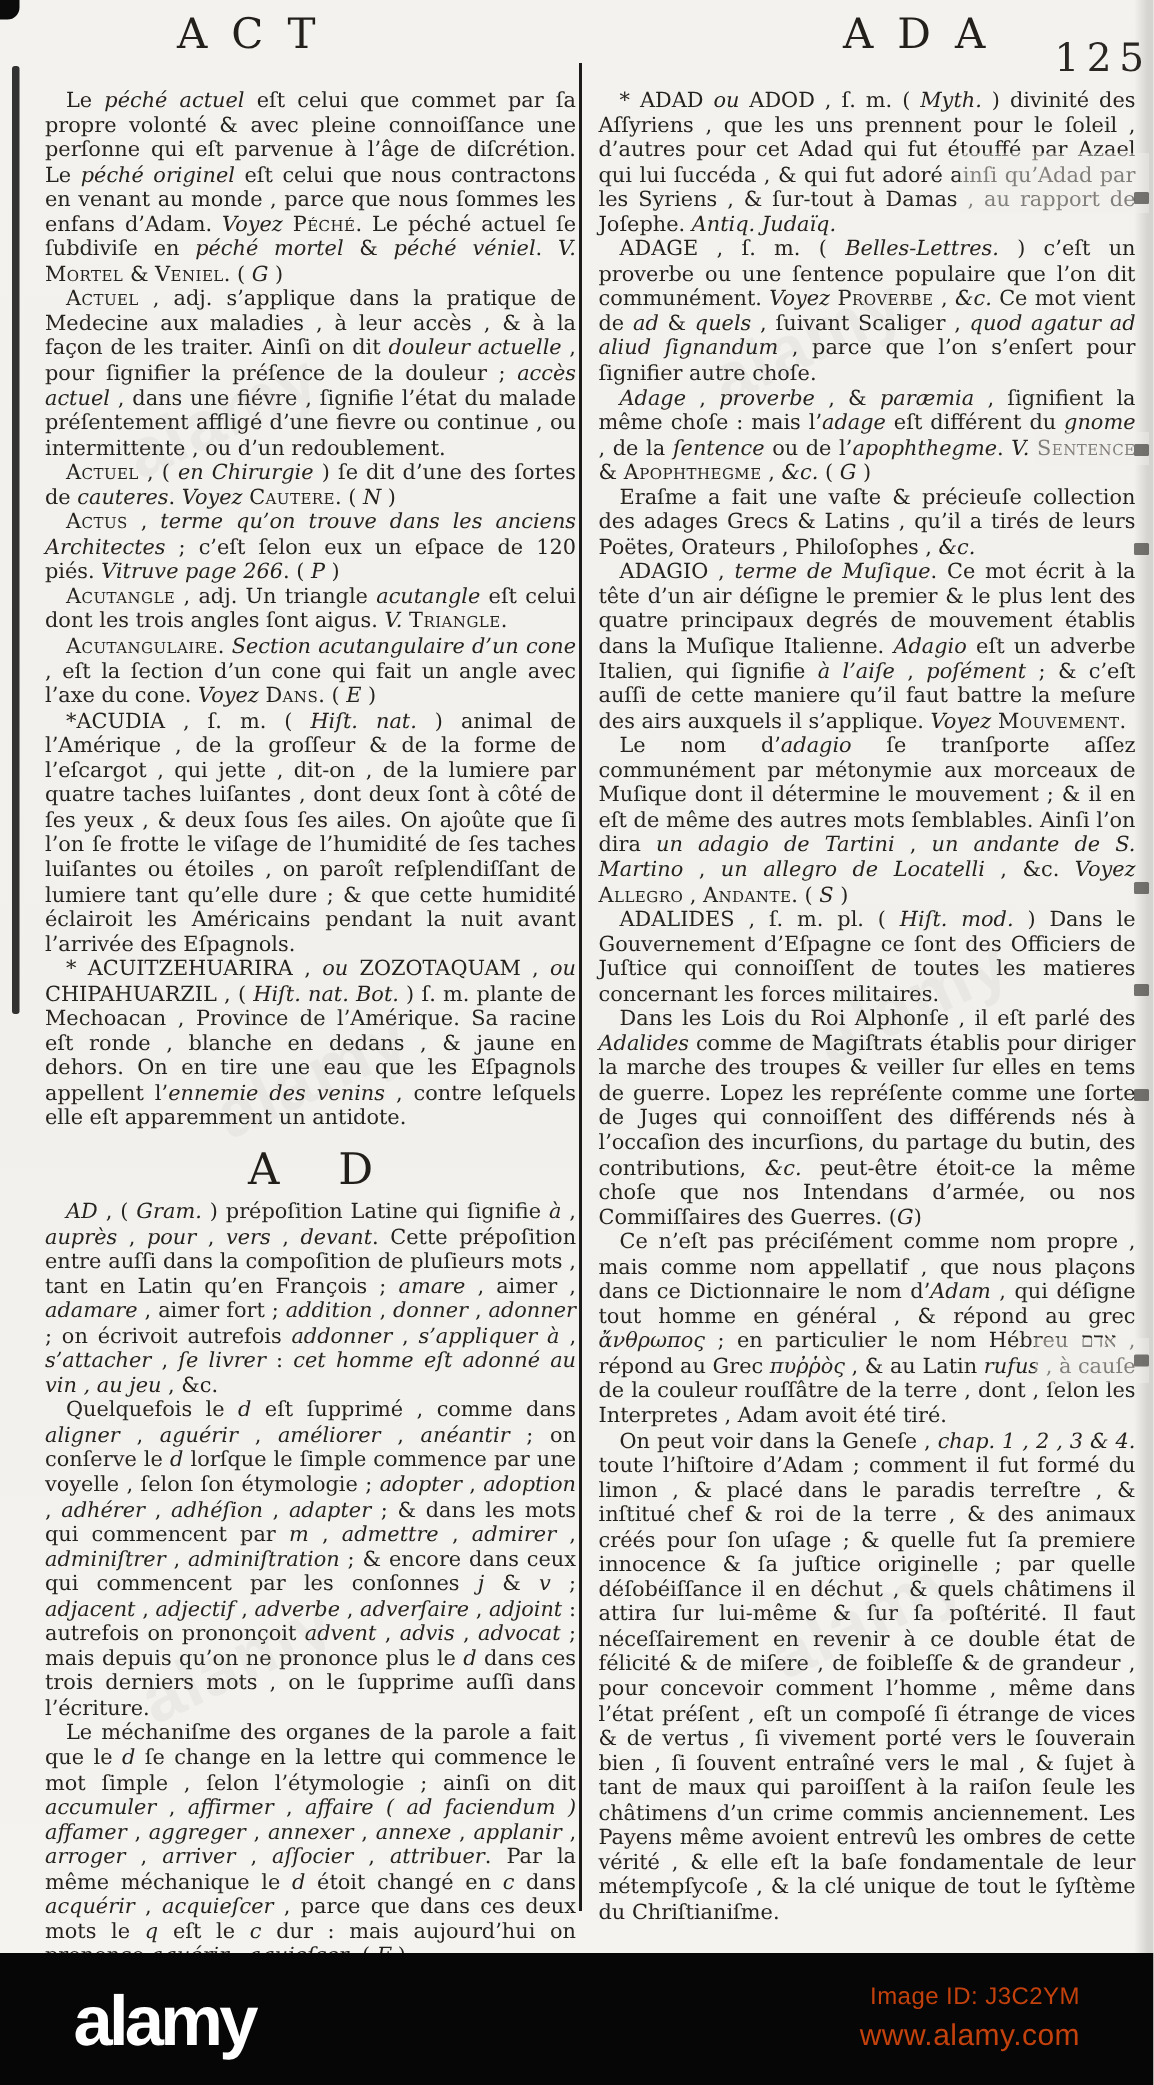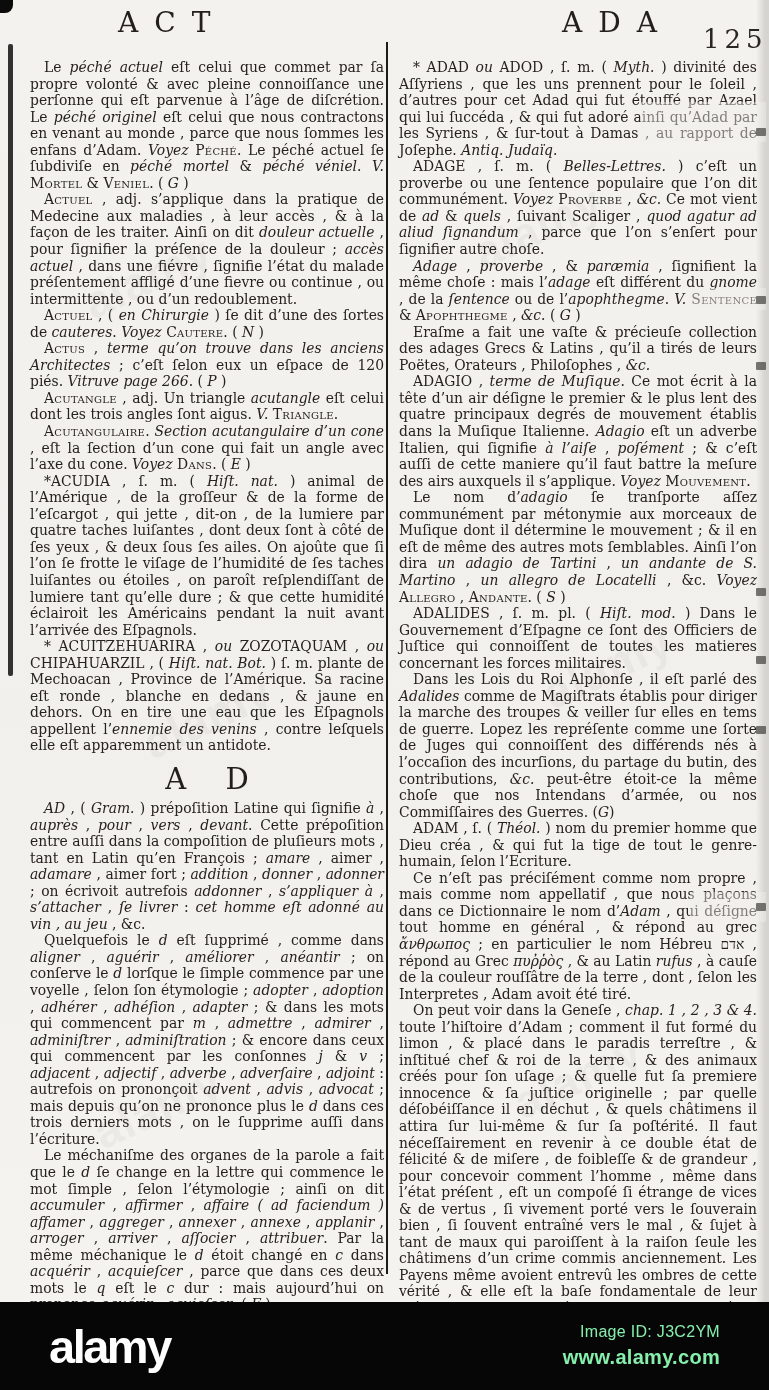--- a/index.html
+++ b/index.html
@@ -31,23 +31,23 @@
   .artifact{position:absolute;width:10px;height:8px;background:#403e3b;opacity:.7;border-radius:1px;}
   .fade-patch{position:absolute;background:#f1f0ec;opacity:.45;pointer-events:none;}
   .wm{position:absolute;font-family:"Liberation Sans",sans-serif;font-weight:bold;
       color:#6e6c68;opacity:.06;transform:rotate(-25deg);font-size:46px;letter-spacing:1px;}
   
   .footer{position:absolute;left:0;top:1302px;width:769px;height:88px;background:#060606;
           display:flex;align-items:center;justify-content:space-between;
           padding:0 49px;box-sizing:border-box;}
   .alamy-logo{font-family:"Liberation Sans",sans-serif;font-weight:bold;color:#ffffff;
               font-size:47px;letter-spacing:-2.5px;line-height:1;}
-  .footer-right{text-align:right;color:#86efac;font-family:"Liberation Sans",sans-serif;}
+  .footer-right{text-align:right;color:#c2410c;font-family:"Liberation Sans",sans-serif;}
   .image-id{font-size:16px;font-weight:normal;margin-bottom:5px;letter-spacing:.3px;}
-  .footer-url{font-size:20px;font-weight:bold;letter-spacing:.3px;}
+  .footer-url{font-size:20px;font-weight:normal;letter-spacing:.3px;}
 </style>
 </head>
 <body>
 
 <div class="page">
   <div class="paper">
 
     <div class="corner-blob"></div>
     <div class="right-band"></div>
     <div class="edge-strip"></div>
@@ -81,21 +81,20 @@
       </div>
     <div class="col col-right">
         <p class="para">* ADAD <i>ou</i> ADOD , ſ. m. ( <i>Myth.</i> ) divinité des Aſſyriens , que les uns prennent pour le ſoleil , d’autres pour cet Adad qui fut étouffé par Azael qui lui ſuccéda , &amp; qui fut adoré ainſi qu’Adad par les Syriens , &amp; ſur-tout à Damas , au rapport de Joſephe. <i>Antiq. Judaïq.</i></p>
         <p class="para">ADAGE , ſ. m. ( <i>Belles-Lettres.</i> ) c’eſt un proverbe ou une ſentence populaire que l’on dit communément. <i>Voyez</i> <span class="sc">Proverbe</span> , <i>&amp;c.</i> Ce mot vient de <i>ad</i> &amp; <i>quels</i> , ſuivant Scaliger , <i>quod agatur ad aliud ſignandum</i> , parce que l’on s’enſert pour ſignifier autre choſe.</p>
         <p class="para"><i>Adage</i> , <i>proverbe</i> , &amp; <i>paræmia</i> , ſignifient la même choſe : mais l’<i>adage</i> eſt différent du <i>gnome</i> , de la <i>ſentence</i> ou de l’<i>apophthegme</i>. <i>V.</i> <span class="sc">Sentence</span> &amp; <span class="sc">Apophthegme</span> , <i>&amp;c.</i> ( <i>G</i> )</p>
         <p class="para">Eraſme a fait une vaſte &amp; précieuſe collection des adages Grecs &amp; Latins , qu’il a tirés de leurs Poëtes, Orateurs , Philoſophes , <i>&amp;c.</i></p>
         <p class="para">ADAGIO , <i>terme de Muſique</i>. Ce mot écrit à la tête d’un air déſigne le premier &amp; le plus lent des quatre principaux degrés de mouvement établis dans la Muſique Italienne. <i>Adagio</i> eſt un adverbe Italien, qui ſignifie <i>à l’aiſe</i> , <i>poſément</i> ; &amp; c’eſt auſſi de cette maniere qu’il faut battre la meſure des airs auxquels il s’applique. <i>Voyez</i> <span class="sc">Mouvement</span>.</p>
         <p class="para">Le nom d’<i>adagio</i> ſe tranſporte aſſez communément par métonymie aux morceaux de Muſique dont il détermine le mouvement ; &amp; il en eſt de même des autres mots ſemblables. Ainſi l’on dira <i>un adagio de Tartini</i> , <i>un andante de S. Martino</i> , <i>un allegro de Locatelli</i> , &amp;c. <i>Voyez</i> <span class="sc">Allegro</span> , <span class="sc">Andante</span>. ( <i>S</i> )</p>
         <p class="para">ADALIDES , ſ. m. pl. ( <i>Hiſt. mod.</i> ) Dans le Gouvernement d’Eſpagne ce ſont des Officiers de Juſtice qui connoiſſent de toutes les matieres concernant les forces militaires.</p>
         <p class="para">Dans les Lois du Roi Alphonſe , il eſt parlé des <i>Adalides</i> comme de Magiſtrats établis pour diriger la marche des troupes &amp; veiller ſur elles en tems de guerre. Lopez les repréſente comme une ſorte de Juges qui connoiſſent des différends nés à l’occaſion des incurſions, du partage du butin, des contributions, <i>&amp;c.</i> peut-être étoit-ce la même choſe que nos Intendans d’armée, ou nos Commiſſaires des Guerres. (<i>G</i>)</p>
-        <p class="para">ADAM , ſ. ( <i>Théol.</i> ) nom du premier homme que Dieu créa , &amp; qui fut la tige de tout le genre-humain, ſelon l’Ecriture.</p>
         <p class="para">Ce n’eſt pas préciſément comme nom propre , mais comme nom appellatif , que nous plaçons dans ce Dictionnaire le nom d’<i>Adam</i> , qui déſigne tout homme en général , &amp; répond au grec <i>ἄνθρωπος</i> ; en particulier le nom Hébreu אדם , répond au Grec <i>πυῤῥὸς</i> , &amp; au Latin <i>rufus</i> , à cauſe de la couleur rouſſâtre de la terre , dont , ſelon les Interpretes , Adam avoit été tiré.</p>
         <p class="para">On peut voir dans la Geneſe , <i>chap. 1 , 2 , 3 &amp; 4.</i> toute l’hiſtoire d’Adam ; comment il fut formé du limon , &amp; placé dans le paradis terreſtre , &amp; inſtitué chef &amp; roi de la terre , &amp; des animaux créés pour ſon uſage ; &amp; quelle fut ſa premiere innocence &amp; ſa juſtice originelle ; par quelle déſobéiſſance il en déchut , &amp; quels châtimens il attira ſur lui-même &amp; ſur ſa poſtérité. Il faut néceſſairement en revenir à ce double état de félicité &amp; de miſere , de foibleſſe &amp; de grandeur , pour concevoir comment l’homme , même dans l’état préſent , eſt un compoſé ſi étrange de vices &amp; de vertus , ſi vivement porté vers le ſouverain bien , ſi ſouvent entraîné vers le mal , &amp; ſujet à tant de maux qui paroiſſent à la raiſon ſeule les châtimens d’un crime commis anciennement. Les Payens même avoient entrevû les ombres de cette vérité , &amp; elle eſt la baſe fondamentale de leur métempſycoſe , &amp; la clé unique de tout le ſyſtème du Chriſtianiſme.</p>
       </div>
 
     <div class="fade-patch" style="left:640px;top:102px;width:126px;height:40px;"></div>
     <div class="fade-patch" style="left:690px;top:288px;width:76px;height:22px;"></div>
     <div class="fade-patch" style="left:690px;top:892px;width:76px;height:30px;"></div>
 
     <div class="artifact" style="left:756px;top:128px;"></div>
     <div class="artifact" style="left:756px;top:296px;"></div>

